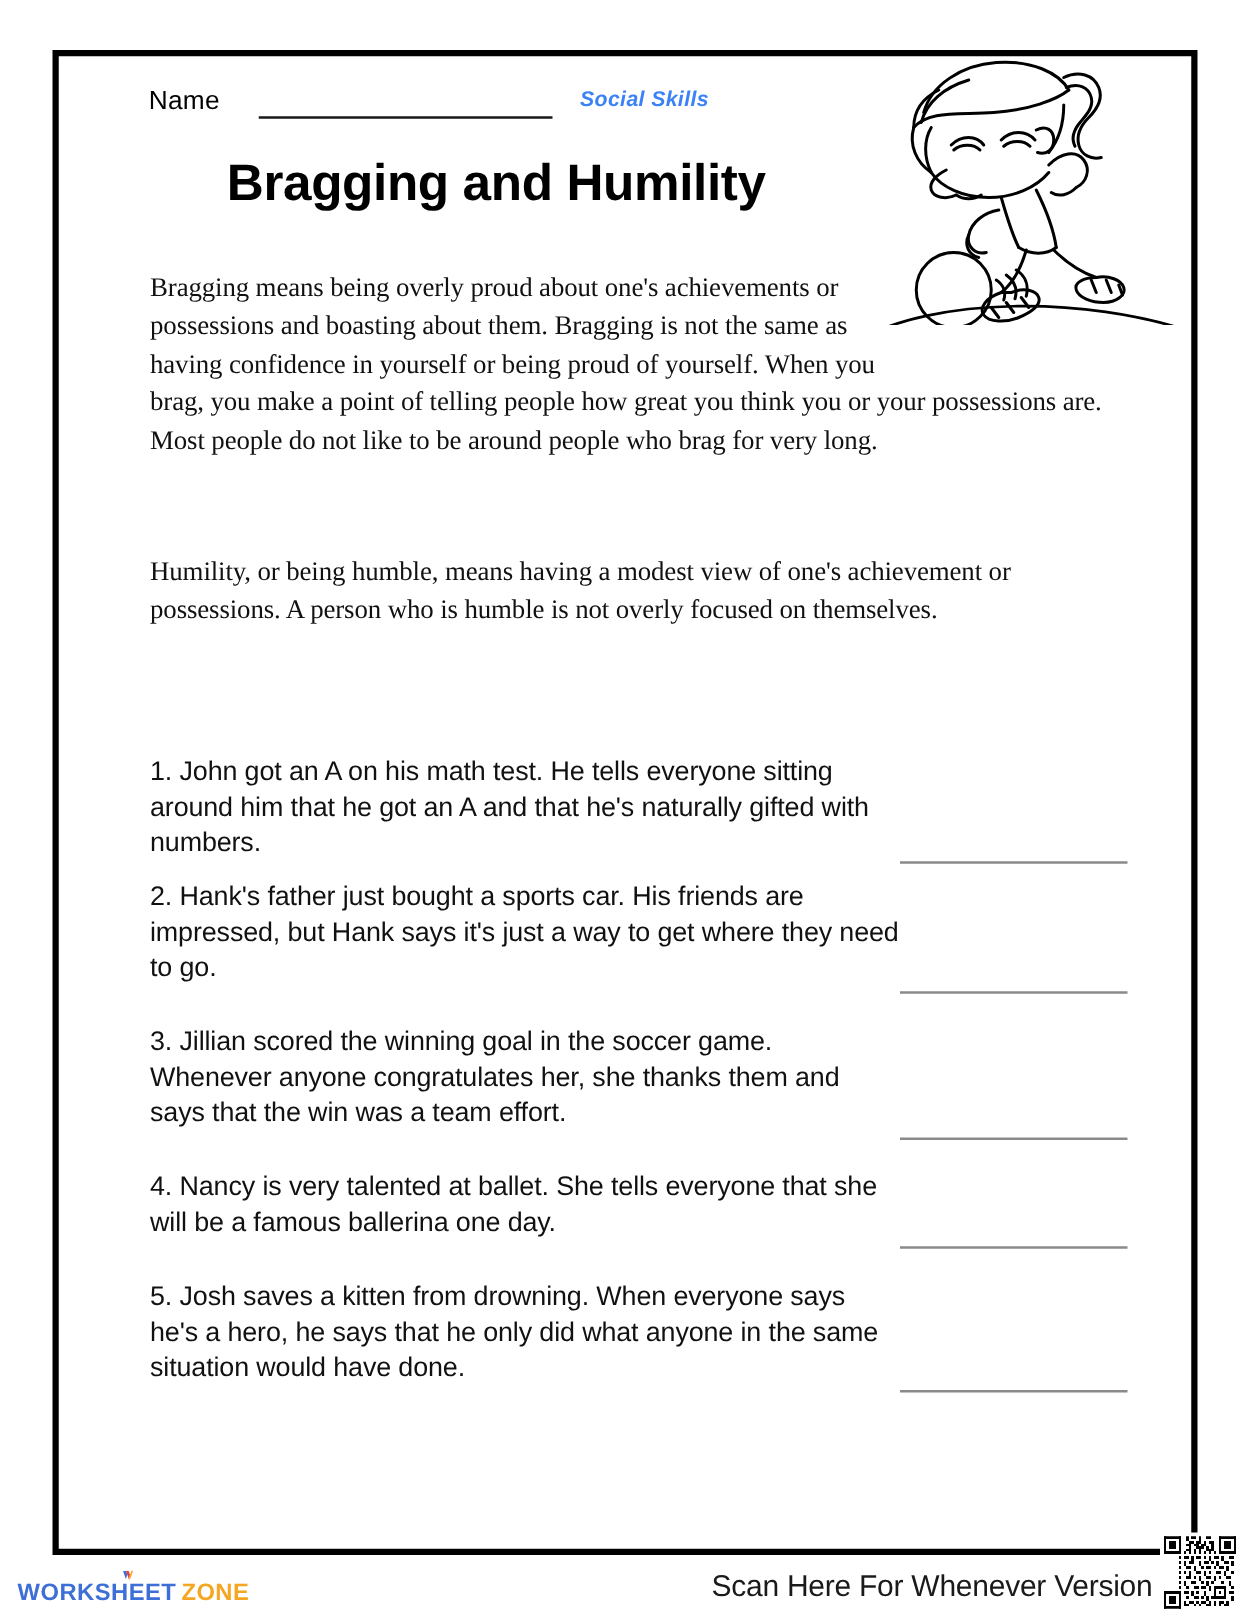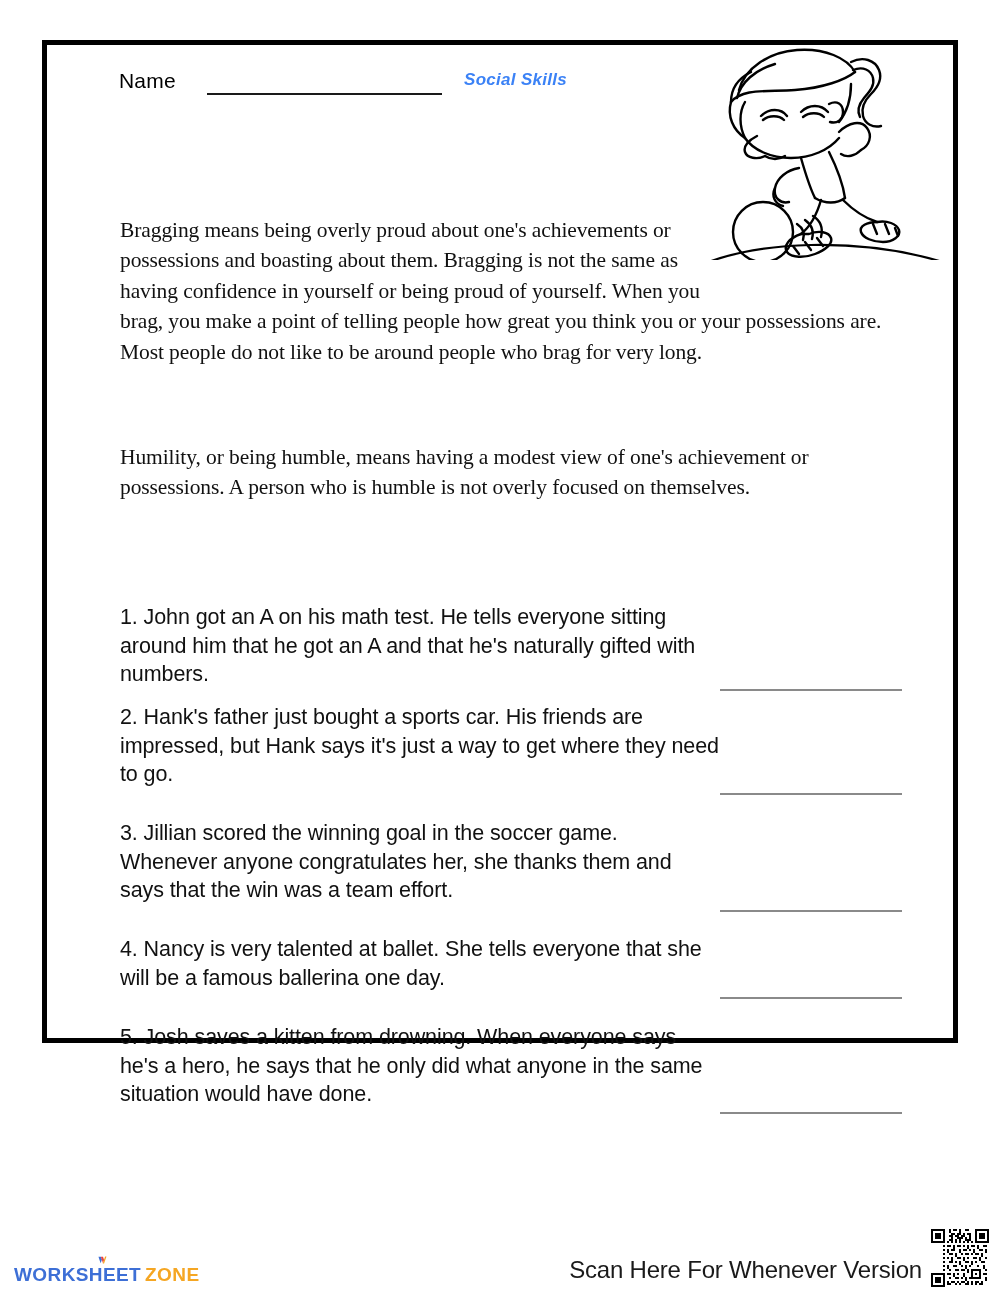--- a/index.html
+++ b/index.html
@@ -15,21 +15,21 @@
     color: #000000;
     overflow: hidden;
   }
 
   
   #worksheet-frame {
     position: absolute;
     left: 42px;
     top: 40px;
     width: 916px;
-    height: 1003px;
+    height: 1204px;
     border: 5px solid #000000;
     box-sizing: border-box;
     background: #ffffff;
   }
 
   
   #header-row {
     position: absolute;
     left: 72px;
     top: 22px;
@@ -193,20 +193,21 @@
 <body>
 
 <div id="worksheet-frame">
 
   <div id="header-row">
     <span id="name-label">Name</span>
     <span id="name-input-line"></span>
     <span id="subject-label">Social Skills</span>
   </div>
 
+  <div id="worksheet-title">Bragging and Humility</div>
 
   <svg id="illustration" viewBox="0 0 250 220" xmlns="http://www.w3.org/2000/svg">
     <g fill="none" stroke="#000" stroke-width="2.4" stroke-linecap="round" stroke-linejoin="round">
 
       <path d="M150 22 c12 -6 24 -2 28 8 c4 10 -2 18 -8 24 c-6 6 -10 14 -8 22 c2 8 10 12 18 10"></path>
       <path d="M152 30 c10 -4 18 0 20 8 c2 8 -4 14 -9 20 c-5 6 -7 13 -4 19"></path>
 
       <path d="M38 50 c6 -22 30 -38 58 -40 c28 -2 50 8 58 22"></path>
       <path d="M36 58 c4 -16 18 -28 38 -34"></path>
       <path d="M30 62 c0 -14 8 -24 20 -30"></path>

